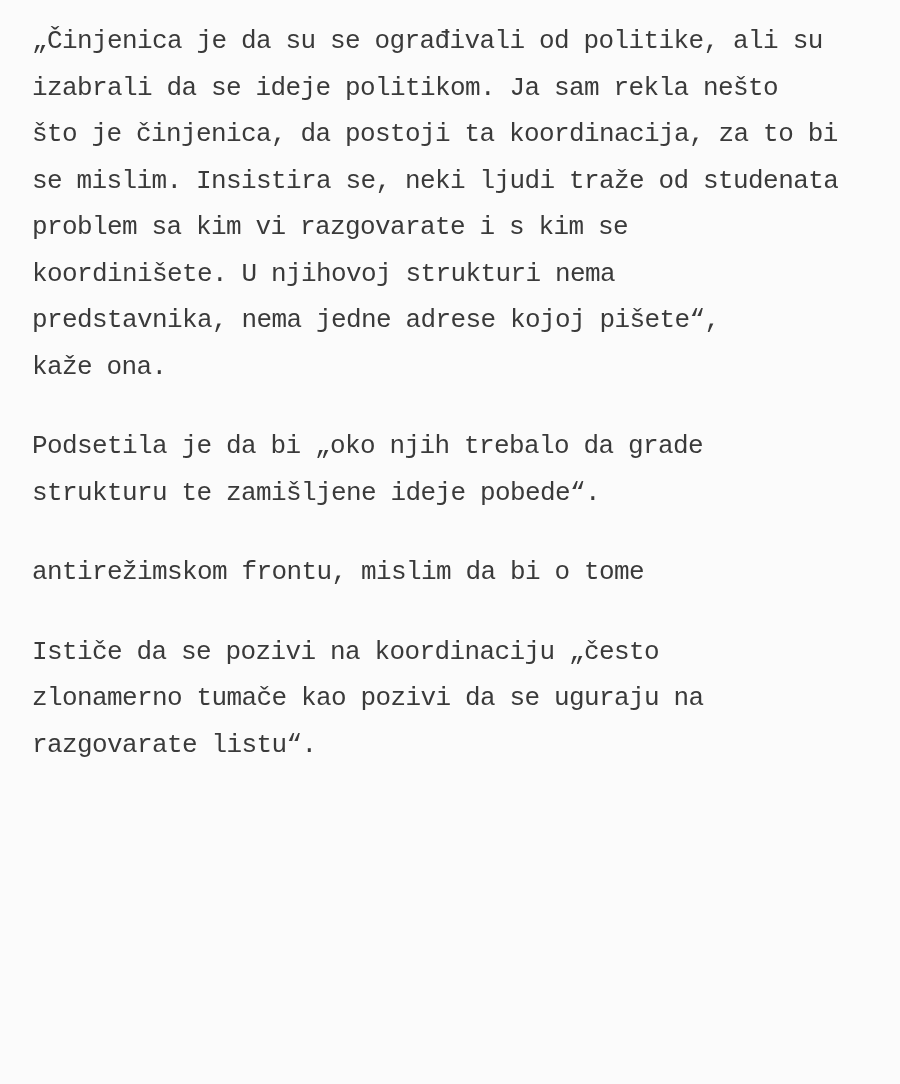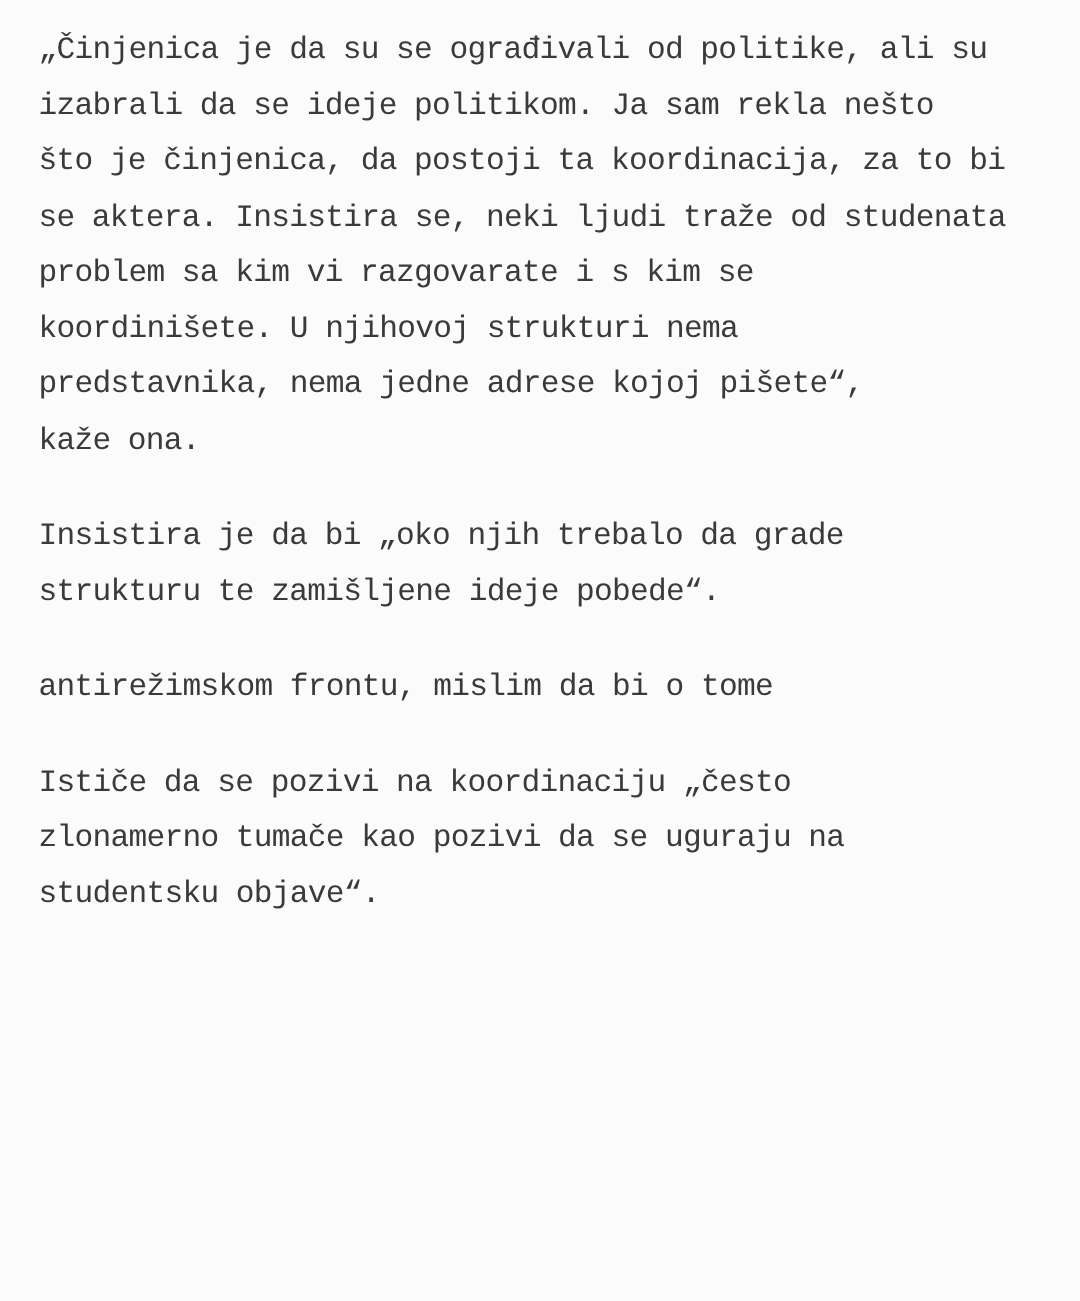--- a/index.html
+++ b/index.html
@@ -36,35 +36,35 @@
   </style>
 </head>
 <body>
 
 <div class="article">
 
   <p class="para">
     <span class="line">„Činjenica je da su se ograđivali od politike, ali su</span>
     <span class="line">izabrali da se ideje politikom. Ja sam rekla nešto</span>
     <span class="line">što je činjenica, da postoji ta koordinacija, za to bi</span>
-    <span class="line">se aktera. Insistira se, neki ljudi traže od studenata</span>
+    <span class="line">se mislim. Insistira se, neki ljudi traže od studenata</span>
     <span class="line">problem sa kim vi razgovarate i s kim se</span>
     <span class="line">koordinišete. U njihovoj strukturi nema</span>
     <span class="line">predstavnika, nema jedne adrese kojoj pišete“,</span>
     <span class="line">kaže ona.</span>
   </p>
 
   <p class="para">
-    <span class="line">Insistira je da bi „oko njih trebalo da grade</span>
+    <span class="line">Podsetila je da bi „oko njih trebalo da grade</span>
     <span class="line">strukturu te zamišljene ideje pobede“.</span>
   </p>
 
   <p class="para">
     <span class="line">antirežimskom frontu, mislim da bi o tome</span>
   </p>
 
   <p class="para">
     <span class="line">Ističe da se pozivi na koordinaciju „često</span>
     <span class="line">zlonamerno tumače kao pozivi da se uguraju na</span>
-    <span class="line">studentsku objave“.</span>
+    <span class="line">razgovarate listu“.</span>
   </p>
 
 </div>
 
 </body></html>

